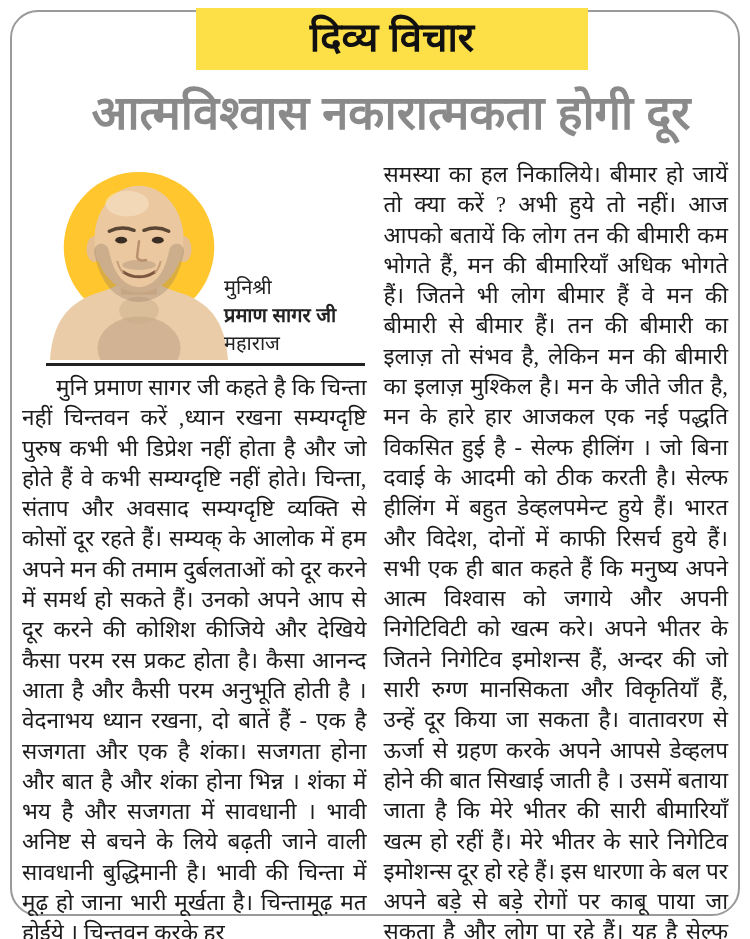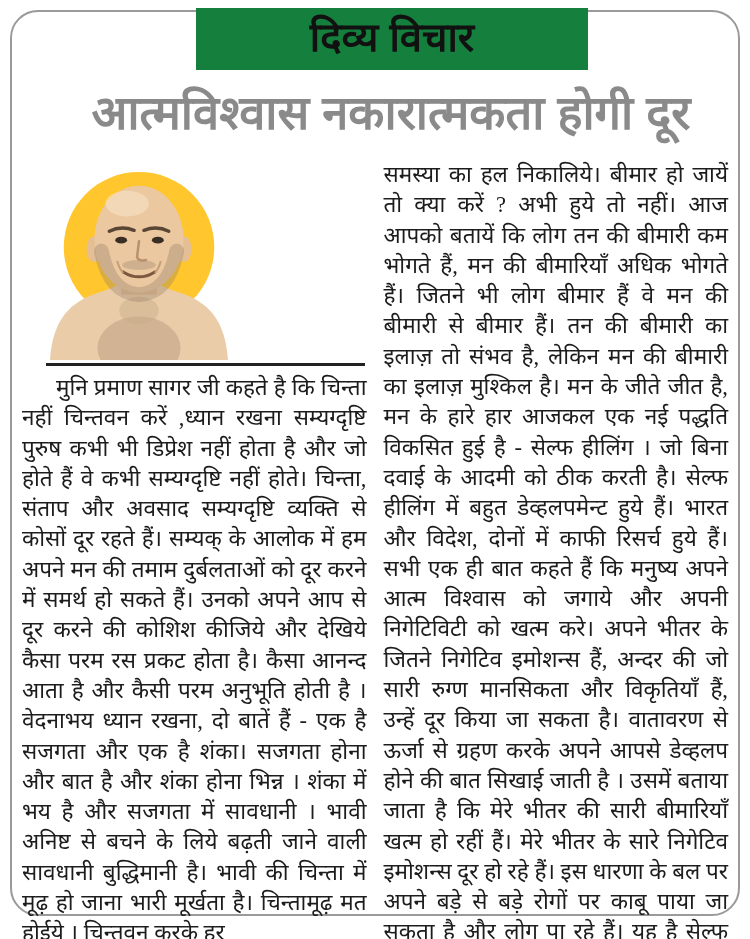--- a/index.html
+++ b/index.html
@@ -24,21 +24,21 @@
     border: 2px solid #9a9a9a;
     border-radius: 28px;
     background: #ffffff;
   }
   .banner {
     position: absolute;
     left: 196px;
     top: 8px;
     width: 392px;
     height: 62px;
-    background: #15803d;
+    background: #fde047;
     display: flex;
     align-items: center;
     justify-content: center;
     z-index: 3;
   }
   .banner-text {
     font-family: "Liberation Sans", "DejaVu Sans", sans-serif;
     font-weight: bold;
     font-size: 40px;
     color: #111111;
@@ -156,20 +156,25 @@
           <ellipse cx="80" cy="79" rx="6" ry="3.4" fill="#3A2E24"></ellipse>
           <ellipse cx="117" cy="79" rx="6" ry="3.4" fill="#3A2E24"></ellipse>
 
           <path d="M 98,80 L 96,96 Q 98,101 105,99" fill="none" stroke="#B89070" stroke-width="2.5" stroke-linecap="round"></path>
 
           <path d="M 82,111 Q 98,121 114,111" fill="none" stroke="#7D5640" stroke-width="3" stroke-linecap="round"></path>
 
           <path d="M 76,100 Q 78,108 82,112" fill="none" stroke="#C49E78" stroke-width="2"></path>
           <path d="M 120,100 Q 118,108 114,112" fill="none" stroke="#C49E78" stroke-width="2"></path>
         </svg>
+        <div class="caption">
+          <div>मुनिश्री</div>
+          <div class="bold">प्रमाण सागर जी</div>
+          <div>महाराज</div>
+        </div>
       </div>
 
       <hr class="divider">
 
       <p class="body-text indent-first">मुनि प्रमाण सागर जी कहते है कि चिन्ता नहीं चिन्तवन करें ,ध्यान रखना सम्यग्दृष्टि पुरुष कभी भी डिप्रेश नहीं होता है और जो होते हैं वे कभी सम्यग्दृष्टि नहीं होते। चिन्ता, संताप और अवसाद सम्यग्दृष्टि व्यक्ति से कोसों दूर रहते हैं। सम्यक् के आलोक में हम अपने मन की तमाम दुर्बलताओं को दूर करने में समर्थ हो सकते हैं। उनको अपने आप से दूर करने की कोशिश कीजिये और देखिये कैसा परम रस प्रकट होता है। कैसा आनन्द आता है और कैसी परम अनुभूति होती है । वेदनाभय ध्यान रखना, दो बातें हैं - एक है सजगता और एक है शंका। सजगता होना और बात है और शंका होना भिन्न । शंका में भय है और सजगता में सावधानी । भावी अनिष्ट से बचने के लिये बढ़ती जाने वाली सावधानी बुद्धिमानी है। भावी की चिन्ता में मूढ़ हो जाना भारी मूर्खता है। चिन्तामूढ़ मत होईये । चिन्तवन करके हर</p>
     </div>
 
     <div class="col">
       <p class="body-text">समस्या का हल निकालिये। बीमार हो जायें तो क्या करें ? अभी हुये तो नहीं। आज आपको बतायें कि लोग तन की बीमारी कम भोगते हैं, मन की बीमारियाँ अधिक भोगते हैं। जितने भी लोग बीमार हैं वे मन की बीमारी से बीमार हैं। तन की बीमारी का इलाज़ तो संभव है, लेकिन मन की बीमारी का इलाज़ मुश्किल है। मन के जीते जीत है, मन के हारे हार आजकल एक नई पद्धति विकसित हुई है - सेल्फ हीलिंग । जो बिना दवाई के आदमी को ठीक करती है। सेल्फ हीलिंग में बहुत डेव्हलपमेन्ट हुये हैं। भारत और विदेश, दोनों में काफी रिसर्च हुये हैं। सभी एक ही बात कहते हैं कि मनुष्य अपने आत्म विश्वास को जगाये और अपनी निगेटिविटी को खत्म करे। अपने भीतर के जितने निगेटिव इमोशन्स हैं, अन्दर की जो सारी रुग्ण मानसिकता और विकृतियाँ हैं, उन्हें दूर किया जा सकता है। वातावरण से ऊर्जा से ग्रहण करके अपने आपसे डेव्हलप होने की बात सिखाई जाती है । उसमें बताया जाता है कि मेरे भीतर की सारी बीमारियाँ खत्म हो रहीं हैं। मेरे भीतर के सारे निगेटिव इमोशन्स दूर हो रहे हैं। इस धारणा के बल पर अपने बड़े से बड़े रोगों पर काबू पाया जा सकता है और लोग पा रहे हैं। यह है सेल्फ हीलिंग ।</p>
     </div>

